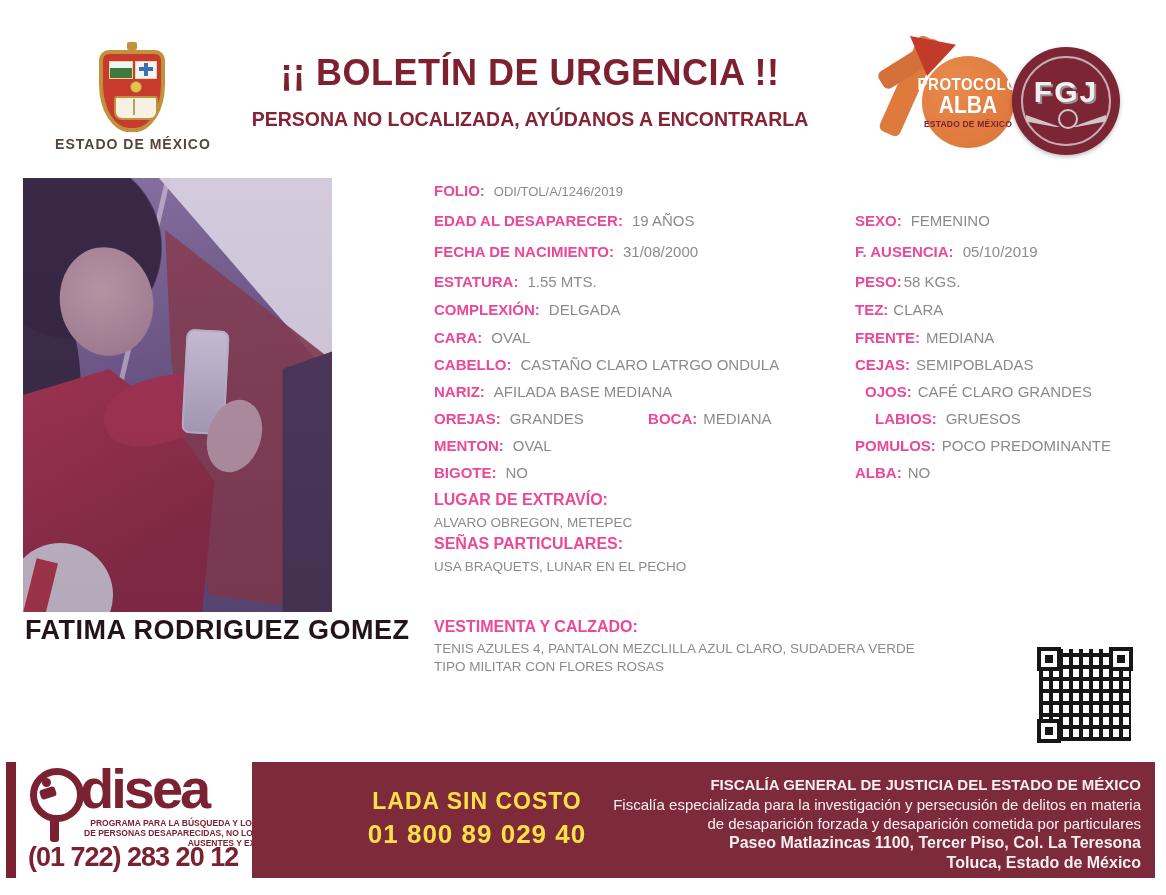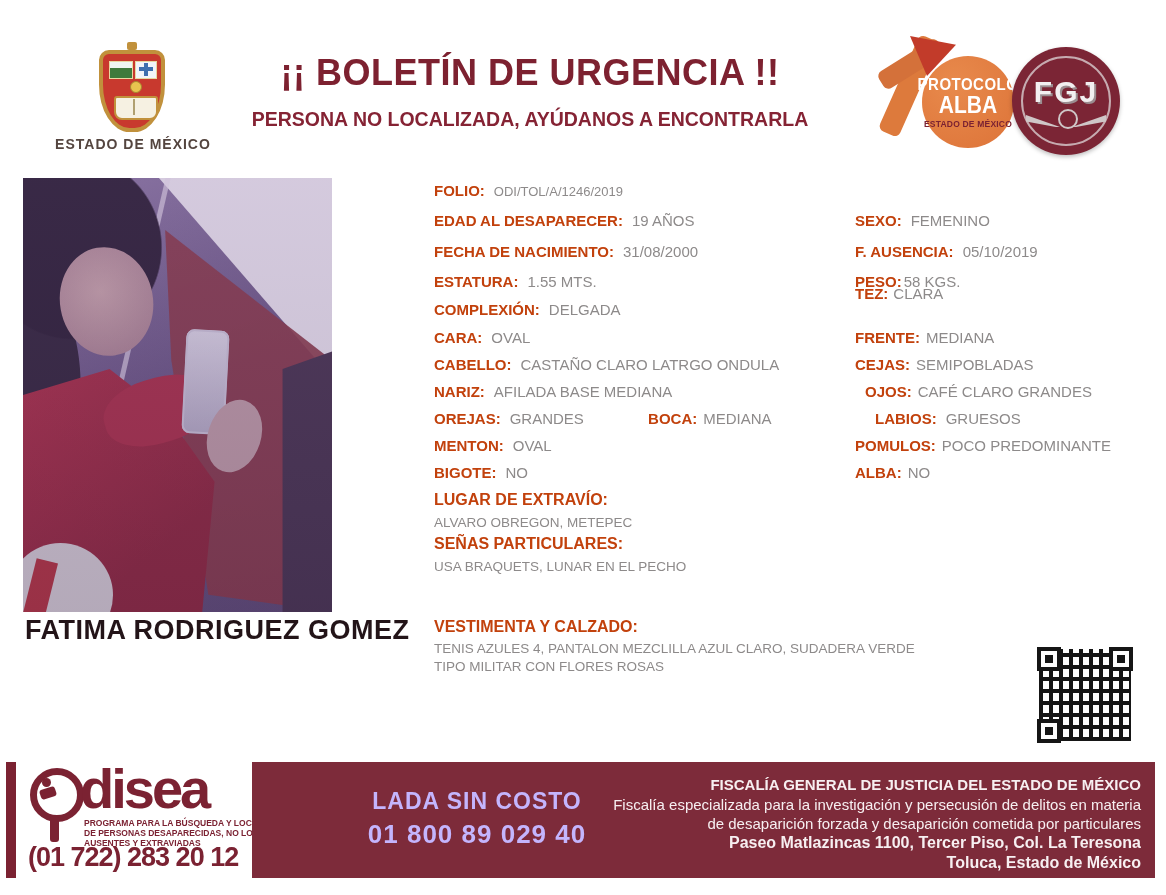--- a/index.html
+++ b/index.html
@@ -80,56 +80,56 @@
   .ph-strap{left:2%;top:88%;width:7%;height:14%;background:#b5303c;transform:rotate(14deg);}
   .ph-tint{inset:0;background:linear-gradient(180deg,rgba(118,92,150,.22),rgba(70,52,100,.25));}
 
   .person-name{position:absolute;left:25px;top:615px;font-size:27px;font-weight:bold;color:#231418;
      letter-spacing:.5px;white-space:nowrap;}
 
   
   .details{position:absolute;left:434px;top:175px;width:430px;height:420px;}
   .rcol{position:absolute;left:855px;top:175px;width:310px;height:330px;}
   .frow{position:absolute;left:0;white-space:nowrap;font-size:15px;}
-  .flabel{font-weight:bold;color:#c2410c;}
+  .flabel{font-weight:bold;color:#ec4899;}
   .fvalue{color:#8d8a8a;margin-left:9px;}
   .fvalue.small{font-size:13px;}
   .fvalue.tight{margin-left:2px;}
   .subvalue{position:absolute;left:0;font-size:13.5px;color:#8d8a8a;white-space:nowrap;}
 
   .vest{position:absolute;left:434px;top:618px;width:540px;}
   .vest .flabel{font-size:16px;}
   .vest .vline{font-size:13.5px;color:#8d8a8a;line-height:18px;margin-top:4px;white-space:nowrap;}
 
   
   .qr{position:absolute;left:1035px;top:645px;width:100px;height:100px;background:#fff;padding:0;}
   .qr-noise{position:absolute;inset:4px;background-image:
       repeating-linear-gradient(90deg,#161616 0 4px,transparent 4px 10px),
       repeating-linear-gradient(0deg,#161616 0 4px,#ffffff 4px 12px);}
   .finder{position:absolute;width:24px;height:24px;background:#fff;border:4px solid #161616;box-sizing:border-box;}
   .finder:after{content:"";position:absolute;left:4px;top:4px;width:8px;height:8px;background:#161616;}
   .f-tl{left:2px;top:2px;} .f-tr{right:2px;top:2px;} .f-bl{left:2px;bottom:2px;}
 
   
   .vbar{position:absolute;left:6px;top:762px;width:10px;height:116px;background:#7b2232;}
-  .odisea{position:absolute;left:26px;top:760px;width:230px;height:120px;}
+  .odisea{position:absolute;left:26px;top:760px;width:230px;height:120px;text-align:right;}
   .glass{position:absolute;left:4px;top:8px;width:40px;height:40px;border:7px solid #7b2232;border-radius:50%;}
   .glass-handle{position:absolute;left:24px;top:56px;width:9px;height:26px;background:#7b2232;border-radius:3px;}
   .glass-fig{position:absolute;left:16px;top:18px;width:9px;height:9px;border-radius:50%;background:#7b2232;}
   .glass-fig2{position:absolute;left:14px;top:28px;width:16px;height:10px;background:#7b2232;
      border-radius:3px;transform:rotate(-18deg);}
   .odisea-word{position:absolute;left:54px;top:-4px;font-size:56px;font-weight:bold;color:#7b2232;
      letter-spacing:-3px;}
   .odisea-tag{position:absolute;left:58px;top:58px;font-size:8.5px;font-weight:bold;color:#7b2232;
      line-height:10px;white-space:nowrap;}
   .odisea-phone{position:absolute;left:2px;top:82px;font-size:27px;font-weight:bold;color:#7b2232;
      letter-spacing:-1px;white-space:nowrap;}
 
   .redblock{position:absolute;left:252px;top:762px;width:903px;height:116px;background:#7d2b3a;}
-  .lada{position:absolute;left:60px;top:26px;width:330px;text-align:center;color:#c4b5fd;}
+  .lada{position:absolute;left:60px;top:26px;width:330px;text-align:center;color:#fde047;}
   .lada .l1{font-size:23px;font-weight:bold;letter-spacing:1px;}
   .lada .l2{font-size:26px;font-weight:bold;letter-spacing:1px;margin-top:4px;}
   .fisc{position:absolute;right:14px;top:12px;width:620px;text-align:right;color:#f7eff1;}
   .fisc .ft{font-size:15px;font-weight:bold;line-height:21px;}
   .fisc .fl{font-size:15px;line-height:19px;}
   .fisc .fa{font-size:16px;font-weight:bold;line-height:20px;}
 </style>
 </head>
 <body>
 
@@ -235,21 +235,21 @@
   <div class="rcol">
     <div class="frow" style="top:37px">
       <span class="flabel">SEXO:</span><span class="fvalue">FEMENINO</span>
     </div>
     <div class="frow" style="top:68px">
       <span class="flabel">F. AUSENCIA:</span><span class="fvalue">05/10/2019</span>
     </div>
     <div class="frow" style="top:98px">
       <span class="flabel">PESO:</span><span class="fvalue tight">58 KGS.</span>
     </div>
-    <div class="frow" style="top:110px">
+    <div class="frow" style="top:126px">
       <span class="flabel">TEZ:</span><span class="fvalue tight" style="margin-left:5px">CLARA</span>
     </div>
     <div class="frow" style="top:154px">
       <span class="flabel">FRENTE:</span><span class="fvalue" style="margin-left:6px">MEDIANA</span>
     </div>
     <div class="frow" style="top:181px">
       <span class="flabel">CEJAS:</span><span class="fvalue" style="margin-left:6px">SEMIPOBLADAS</span>
     </div>
     <div class="frow" style="top:208px;left:10px">
       <span class="flabel">OJOS:</span><span class="fvalue" style="margin-left:6px">CAFÉ CLARO GRANDES</span>

